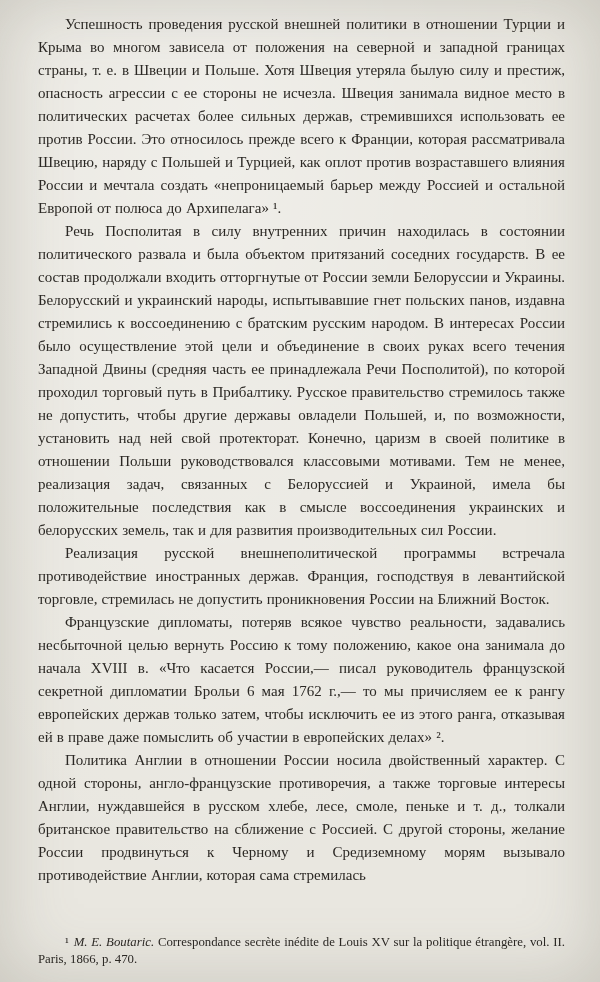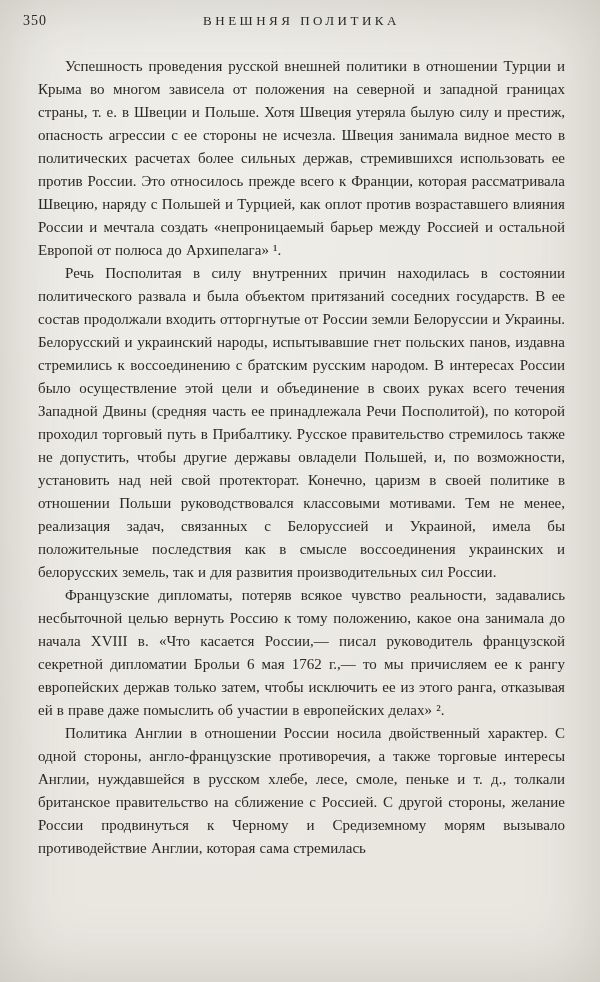--- a/index.html
+++ b/index.html
@@ -80,28 +80,30 @@
   }
   .fn-author {
     font-style: italic;
   }
 </style>
 </head>
 <body>
 
 <div class="page">
 
-  <div class="header">
-    <span class="page-number">350</span>
-    <span class="running-head">ВНЕШНЯЯ ПОЛИТИКА</span>
-  </div>
 
   <div class="body-text">
     <p>Успешность проведения русской внешней политики в отношении Турции и Крыма во многом зависела от положения на северной и западной границах страны, т. е. в Швеции и Польше. Хотя Швеция утеряла былую силу и престиж, опасность агрессии с ее стороны не исчезла. Швеция занимала видное место в политических расчетах более сильных держав, стремившихся использовать ее против России. Это относилось прежде всего к Франции, которая рассматривала Швецию, наряду с Польшей и Турцией, как оплот против возраставшего влияния России и мечтала создать «непроницаемый барьер между Россией и остальной Европой от полюса до Архипелага» ¹.</p>
     <p>Речь Посполитая в силу внутренних причин находилась в состоянии политического развала и была объектом притязаний соседних государств. В ее состав продолжали входить отторгнутые от России земли Белоруссии и Украины. Белорусский и украинский народы, испытывавшие гнет польских панов, издавна стремились к воссоединению с братским русским народом. В интересах России было осуществление этой цели и объединение в своих руках всего течения Западной Двины (средняя часть ее принадлежала Речи Посполитой), по которой проходил торговый путь в Прибалтику. Русское правительство стремилось также не допустить, чтобы другие державы овладели Польшей, и, по возможности, установить над ней свой протекторат. Конечно, царизм в своей политике в отношении Польши руководствовался классовыми мотивами. Тем не менее, реализация задач, связанных с Белоруссией и Украиной, имела бы положительные последствия как в смысле воссоединения украинских и белорусских земель, так и для развития производительных сил России.</p>
+    <p>Реализация русской внешнеполитической программы встречала противодействие иностранных держав. Франция, господствуя в левантийской торговле, стремилась не допустить проникновения России на Ближний Восток.</p>
     <p>Французские дипломаты, потеряв всякое чувство реальности, задавались несбыточной целью вернуть Россию к тому положению, какое она занимала до начала XVIII в. «Что касается России,— писал руководитель французской секретной дипломатии Брольи 6 мая 1762 г.,— то мы причисляем ее к рангу европейских держав только затем, чтобы исключить ее из этого ранга, отказывая ей в праве даже помыслить об участии в европейских делах» ².</p>
     <p>Политика Англии в отношении России носила двойственный характер. С одной стороны, англо-французские противоречия, а также торговые интересы Англии, нуждавшейся в русском хлебе, лесе, смоле, пеньке и т. д., толкали британское правительство на сближение с Россией. С другой стороны, желание России продвинуться к Черному и Средиземному морям вызывало противодействие Англии, которая сама стремилась</p>
   </div>
 
   <div class="footnotes">
+    <p class="footnote">
+      <span class="fn-marker">¹</span>
+      <span class="fn-author">M. E. Boutaric.</span>
+      <span>Correspondance secrète inédite de Louis XV sur la politique étrangère, vol. II. Paris, 1866, p. 470.</span>
+    </p>
   </div>
 
 </div>
 
 </body></html>

